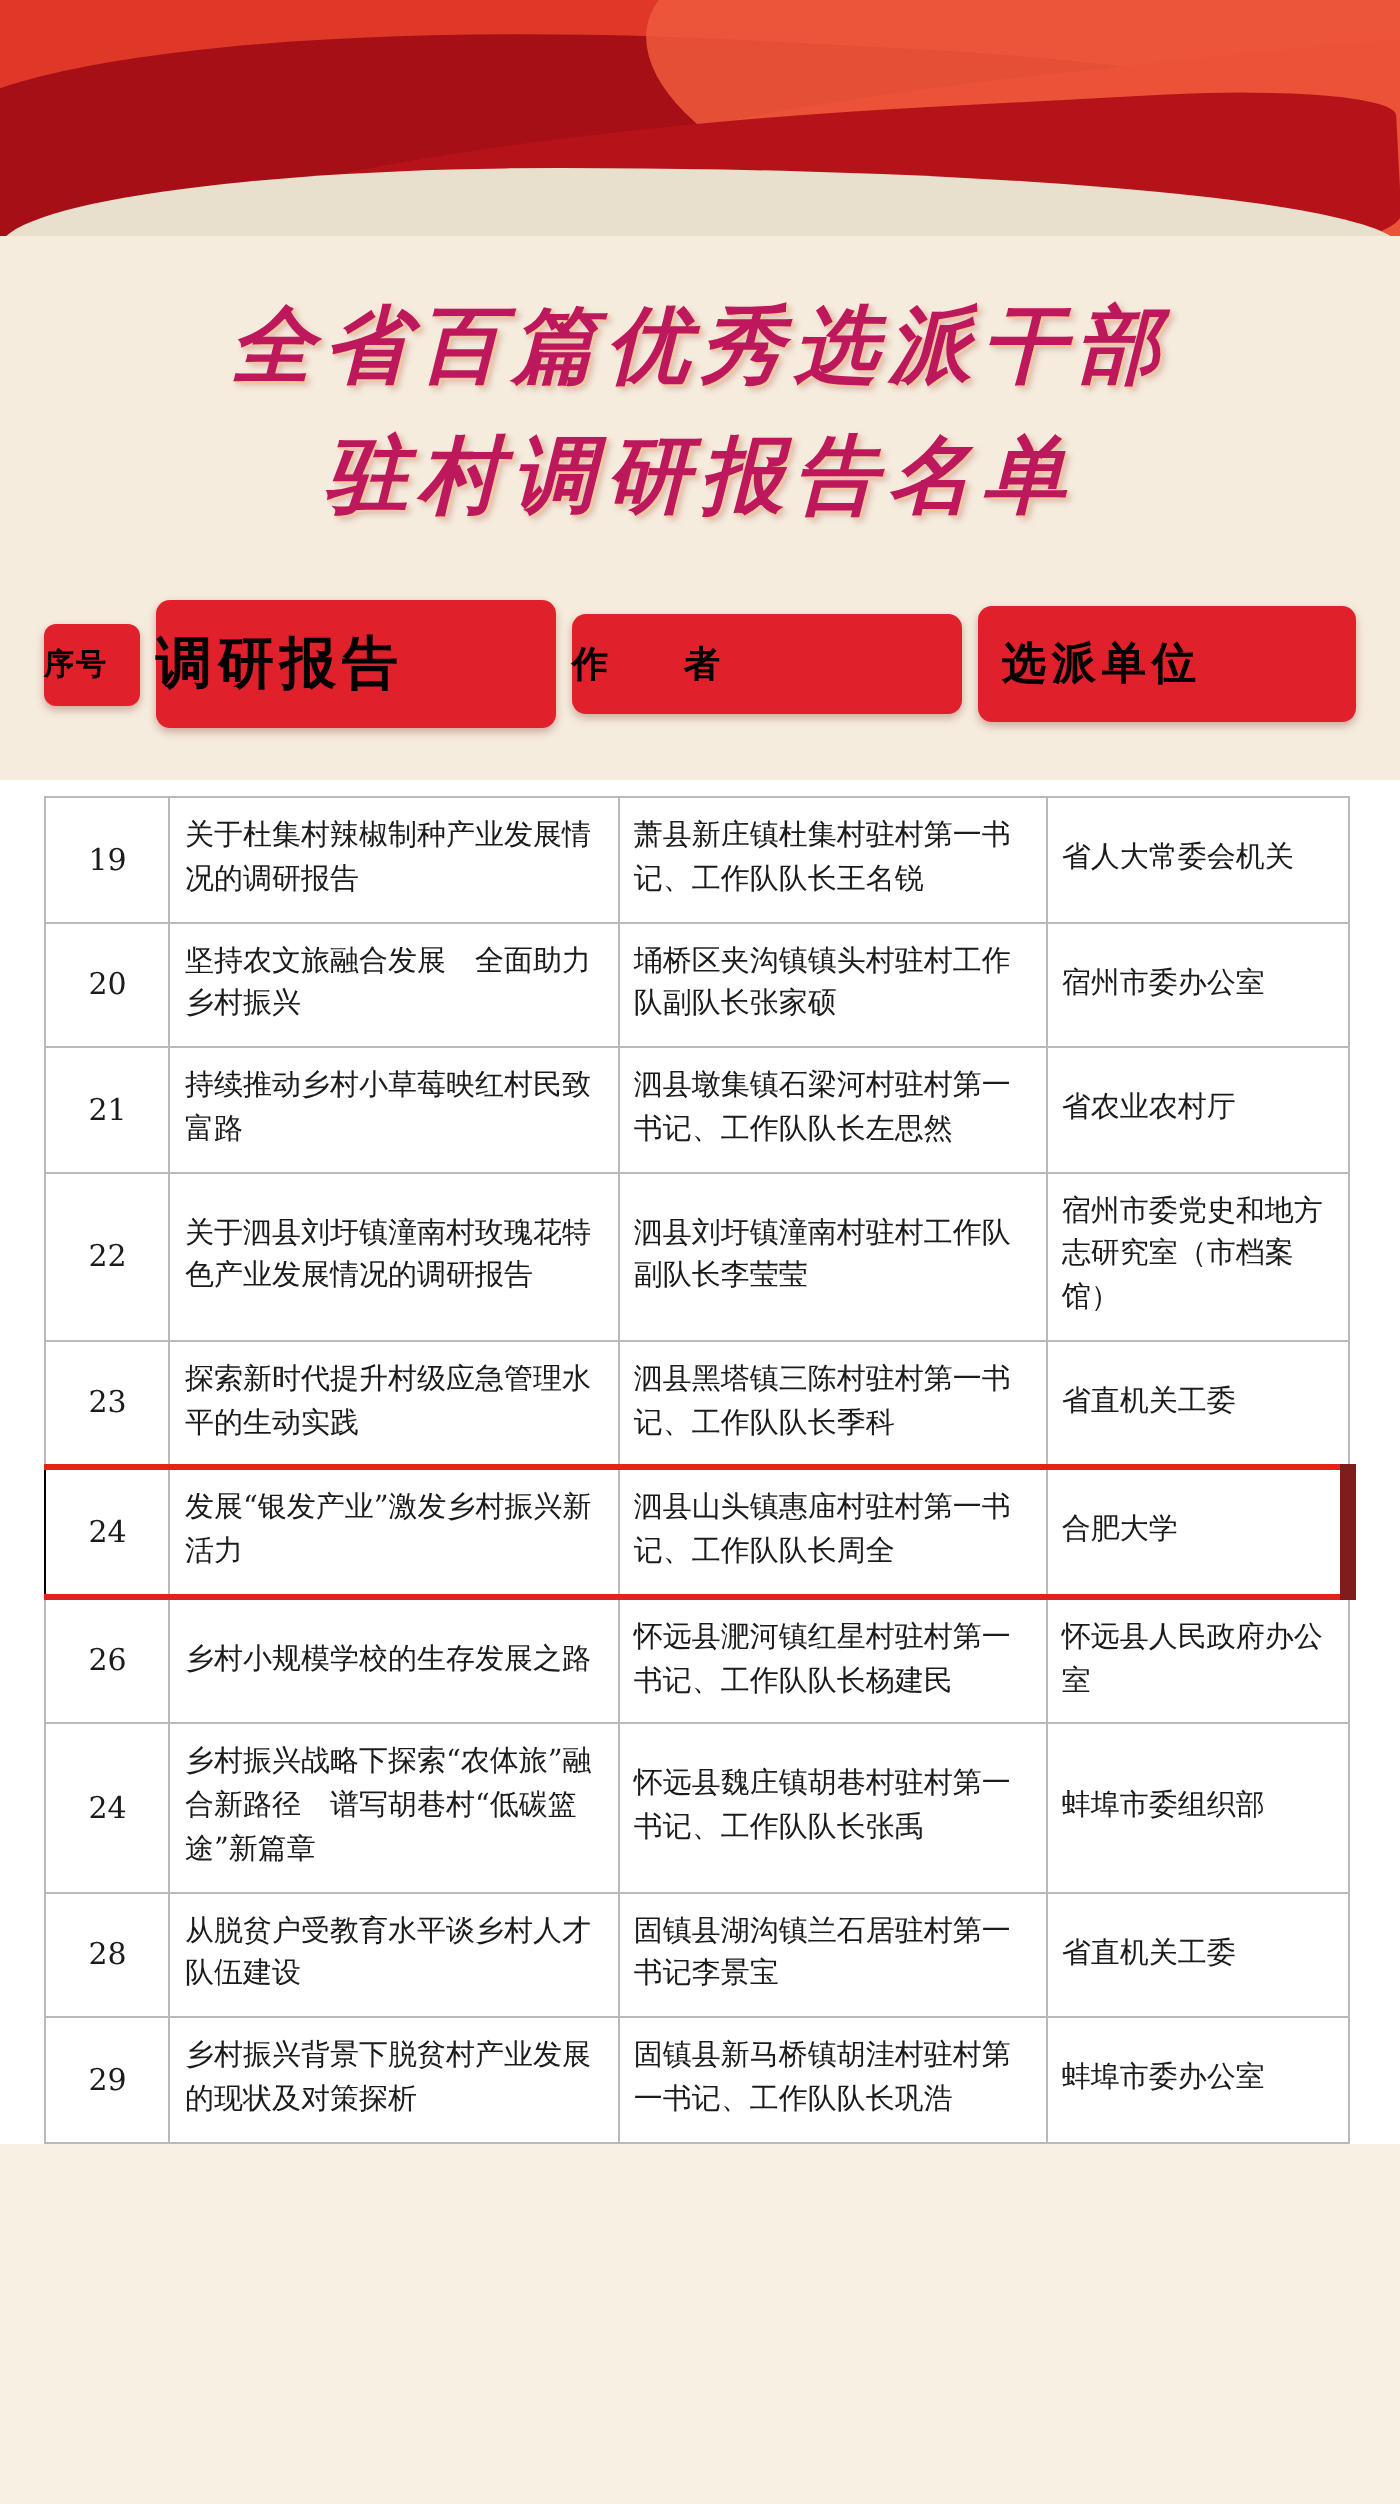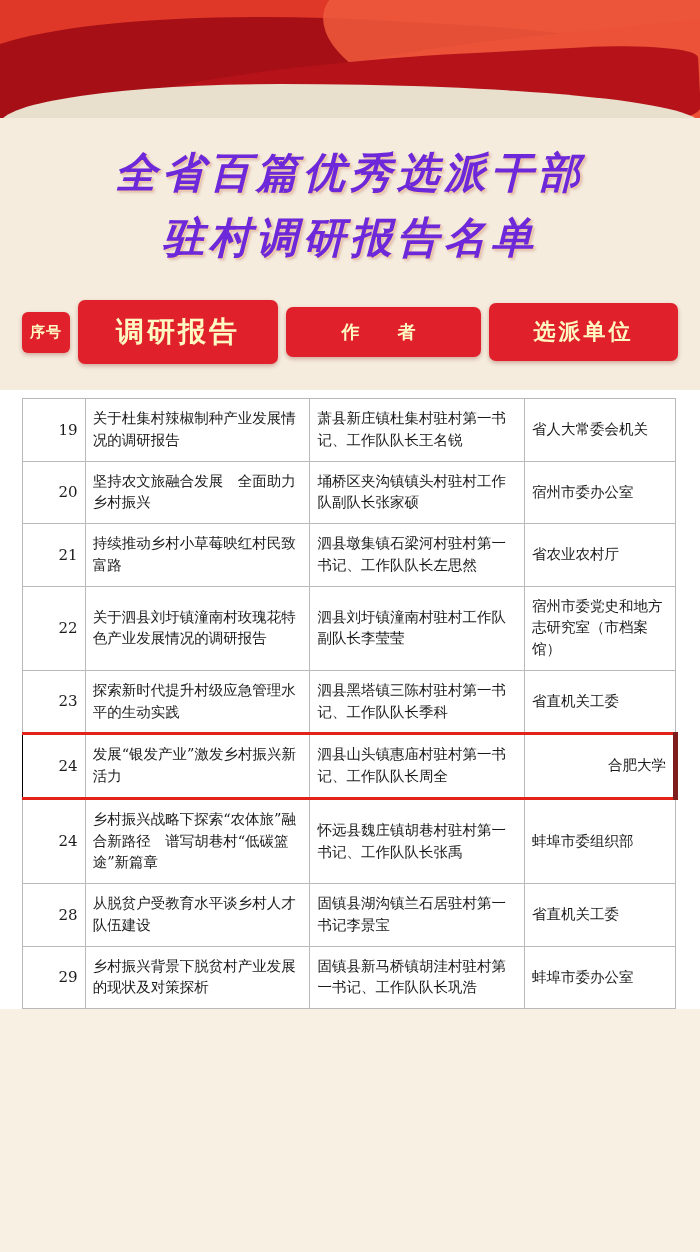--- a/index.html
+++ b/index.html
@@ -80,43 +80,42 @@
   }
 
   
   .title-wrap {
     position: relative;
     text-align: center;
     padding-top: 22px;
     background: #f5ecdd;
   }
   .title-line {
-    color: #6d28d9;
+    color: #be185d;
     font-family: "DejaVu Serif", "Liberation Serif", serif;
     font-weight: bold;
     font-size: 42px;
     letter-spacing: 5px;
     line-height: 1.55;
     text-shadow: 1px 1px 0 #f6c9a0, 2px 2px 3px rgba(140,20,20,.25);
     font-style: italic;
   }
 
   
   .head-row {
     display: flex;
     align-items: center;
     gap: 8px;
     padding: 30px 22px 26px 22px;
     background: #f5ecdd;
   }
   .pill {
     background: #e0202b;
-    color: #fef9c3;
+    color: #000000;
     font-weight: bold;
-    text-align: center;
     border-radius: 7px;
     box-shadow: 0 2px 4px rgba(120,10,10,.3);
     letter-spacing: 3px;
     font-family: "DejaVu Sans", "Liberation Sans", sans-serif;
   }
   .pill.idx   { width: 58px;  font-size: 15px; padding: 11px 0; border-radius: 6px; letter-spacing: 1px;}
   .pill.rep   { flex: 0 0 200px; font-size: 28px; padding: 13px 0; }
   .pill.auth  { flex: 0 0 195px; font-size: 18px; padding: 13px 0; letter-spacing: 10px;}
   .pill.unit  { flex: 0 0 165px; font-size: 22px; padding: 14px 12px; }
 
@@ -134,33 +133,33 @@
   td {
     border: 1px solid #b9b9b9;
     vertical-align: middle;
     color: #1b1b1b;
     font-size: 14.5px;
     line-height: 1.5;
     padding: 9px 7px;
   }
   td.num {
     width: 46px;
-    text-align: right;
+    text-align: center;
     font-size: 15px;
   }
   td.rep  { width: 204px; }
   td.auth { width: 194px; }
   td.unit { width: 132px; }
 
   tr.highlight td {
     border-top: 3px solid #e2231a;
     border-bottom: 3px solid #e2231a;
   }
   tr.highlight td.num  { border-left: 1px solid #000000; }
-  tr.highlight td.unit { border-right: 5px solid #7f1d1d; text-align: right; }
+  tr.highlight td.unit { border-right: 8px solid #7f1d1d; }
 </style>
 </head>
 <body>
 
 <div class="page">
 
   <div class="banner">
     <div class="wave1"></div>
     <div class="wave2"></div>
     <div class="wave3"></div>
@@ -214,20 +213,26 @@
             <td class="auth">泗县黑塔镇三陈村驻村第一书记、工作队队长季科</td>
             <td class="unit">省直机关工委</td>
           </tr>
           <tr class="highlight">
             <td class="num">24</td>
             <td class="rep">发展“银发产业”激发乡村振兴新活力</td>
             <td class="auth">泗县山头镇惠庙村驻村第一书记、工作队队长周全</td>
             <td class="unit">合肥大学</td>
           </tr>
           <tr>
+            <td class="num">26</td>
+            <td class="rep">乡村小规模学校的生存发展之路</td>
+            <td class="auth">怀远县淝河镇红星村驻村第一书记、工作队队长杨建民</td>
+            <td class="unit">怀远县人民政府办公室</td>
+          </tr>
+          <tr>
             <td class="num">24</td>
             <td class="rep">乡村振兴战略下探索“农体旅”融合新路径　谱写胡巷村“低碳篮途”新篇章</td>
             <td class="auth">怀远县魏庄镇胡巷村驻村第一书记、工作队队长张禹</td>
             <td class="unit">蚌埠市委组织部</td>
           </tr>
           <tr>
             <td class="num">28</td>
             <td class="rep">从脱贫户受教育水平谈乡村人才队伍建设</td>
             <td class="auth">固镇县湖沟镇兰石居驻村第一书记李景宝</td>
             <td class="unit">省直机关工委</td>

